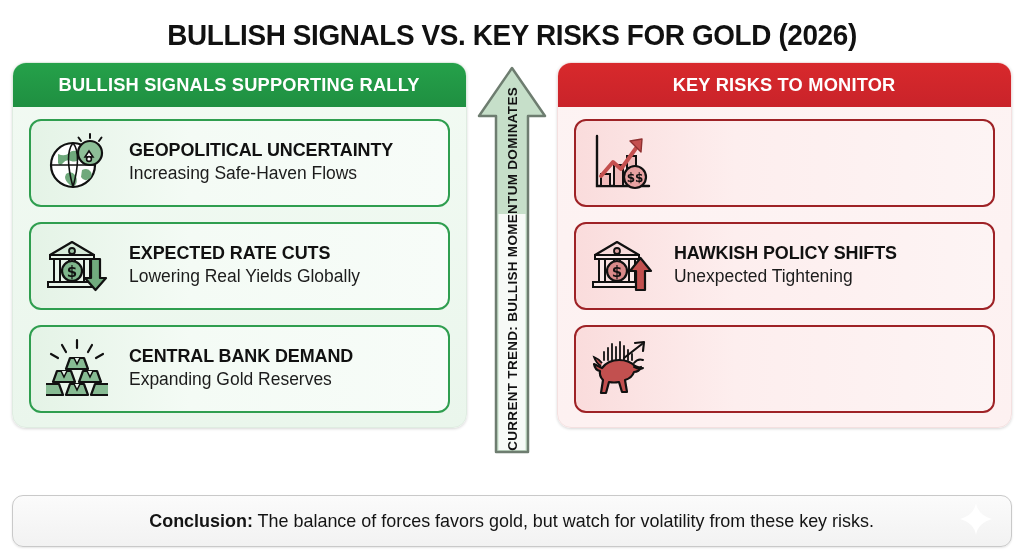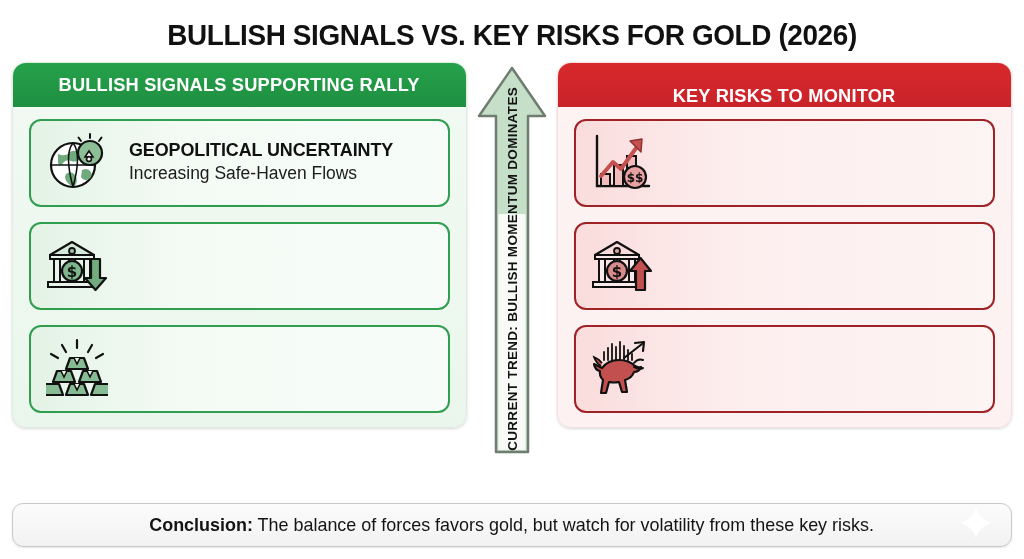--- a/index.html
+++ b/index.html
@@ -65,21 +65,21 @@
     color: #ffffff;
     font-size: 19px;
     font-weight: bold;
     letter-spacing: 0.2px;
     transform-origin: center;
     white-space: nowrap;
   }
   .panel-header span { transform: scaleX(0.96); display:inline-block; }
 
   .header-green { background: linear-gradient(180deg, #25a14a 0%, #1f8f41 100%); }
-  .header-red   { background: linear-gradient(180deg, #d8292c 0%, #c9232a 100%); align-items: flex-end; }
+  .header-red   { background: linear-gradient(180deg, #d8292c 0%, #c9232a 100%); }
 
   .cards {
     padding: 12px 16px 14px 16px;
     display: flex;
     flex-direction: column;
     gap: 15px;
   }
 
   .card {
     display: flex;
@@ -175,21 +175,21 @@
     white-space: nowrap;
     padding-bottom: 18px;
   }
 
   
   .conclusion {
     position: absolute;
     left: 12px;
     right: 12px;
     bottom: 12px;
-    height: 44px;
+    height: 52px;
     border: 1px solid #c9c9c9;
     border-radius: 11px;
     background: linear-gradient(180deg, #fbfbfb 0%, #f2f2f2 100%);
     display: flex;
     align-items: center;
     justify-content: center;
     box-shadow: 0 1px 2px rgba(0,0,0,0.10);
     overflow: hidden;
   }
 
@@ -249,39 +249,47 @@
             <circle cx="26" cy="16" r="3" fill="#9cc4a3" stroke="#111" stroke-width="1.8"></circle>
             <rect x="4" y="20" width="44" height="4" fill="#e8f4ea" stroke="#111" stroke-width="2"></rect>
             <rect x="8" y="24" width="6" height="23" fill="#e8f4ea" stroke="#111" stroke-width="2"></rect>
             <rect x="23" y="24" width="6" height="23" fill="#e8f4ea" stroke="#111" stroke-width="2"></rect>
             <rect x="38" y="24" width="6" height="23" fill="#e8f4ea" stroke="#111" stroke-width="2"></rect>
             <rect x="2" y="47" width="48" height="5" fill="#e8f4ea" stroke="#111" stroke-width="2"></rect>
             <circle cx="26" cy="36" r="10" fill="#7fb68c" stroke="#111" stroke-width="2.2"></circle>
             <text x="26" y="41.5" font-family="DejaVu Sans, sans-serif" font-size="15" font-weight="bold" fill="#111" text-anchor="middle">$</text>
             <path d="M45 24 h9 v19 h6 l-10.5 12 l-10.5 -12 h6 z" fill="#71ab7e" stroke="#111" stroke-width="2.2" stroke-linejoin="round"></path>
           </svg>
+        </div>
+        <div class="card-text">
+          <div class="card-title">EXPECTED RATE CUTS</div>
+          <div class="card-sub">Lowering Real Yields Globally</div>
         </div>
       </div>
 
       <div class="card card-green">
         <div class="card-icon">
           <svg width="62" height="62" viewBox="0 0 62 62">
             <path d="M31 2 v8 M16 7 l4 7 M46 7 l-4 7 M5 16 l7 4 M57 16 l-7 4" stroke="#111" stroke-width="2.2" stroke-linecap="round"></path>
             <path d="M24 20 h14 l4 11 h-22 z" fill="#87bb93" stroke="#111" stroke-width="2.2" stroke-linejoin="round"></path>
             <path d="M28 20 l3 6 l3 -6" fill="#e7f2e9" stroke="#111" stroke-width="1.6"></path>
             <path d="M11 33 h14 l4 11 h-22 z" fill="#87bb93" stroke="#111" stroke-width="2.2" stroke-linejoin="round"></path>
             <path d="M15 33 l3 6 l3 -6" fill="#e7f2e9" stroke="#111" stroke-width="1.6"></path>
             <path d="M37 33 h14 l4 11 h-22 z" fill="#87bb93" stroke="#111" stroke-width="2.2" stroke-linejoin="round"></path>
             <path d="M41 33 l3 6 l3 -6" fill="#e7f2e9" stroke="#111" stroke-width="1.6"></path>
             <path d="M-1 46 h14 l4 11 h-22 z" fill="#87bb93" stroke="#111" stroke-width="2.2" stroke-linejoin="round"></path>
             <path d="M24 46 h14 l4 11 h-22 z" fill="#87bb93" stroke="#111" stroke-width="2.2" stroke-linejoin="round"></path>
             <path d="M28 46 l3 6 l3 -6" fill="#e7f2e9" stroke="#111" stroke-width="1.6"></path>
             <path d="M49 46 h14 l4 11 h-22 z" fill="#87bb93" stroke="#111" stroke-width="2.2" stroke-linejoin="round"></path>
           </svg>
         </div>
+        <div class="card-text">
+          <div class="card-title">CENTRAL BANK DEMAND</div>
+          <div class="card-sub">Expanding Gold Reserves</div>
+        </div>
       </div>
 
     </div>
   </div>
 
   <div class="arrow-col">
     <div class="arrow-wrap">
       <svg width="74" height="392" viewBox="0 0 74 392">
         <path d="M37 4 L70 52 L53 52 L53 388 L21 388 L21 52 L4 52 Z" fill="#c6dfc9" stroke="#6e7d70" stroke-width="2.5" stroke-linejoin="round"></path>
         <rect x="23.5" y="150" width="27" height="236" fill="#ffffff" opacity="0.85"></rect>
@@ -320,20 +328,24 @@
             <circle cx="26" cy="16" r="3" fill="#dea3a3" stroke="#111" stroke-width="1.8"></circle>
             <rect x="4" y="20" width="44" height="4" fill="#fbeaea" stroke="#111" stroke-width="2"></rect>
             <rect x="8" y="24" width="6" height="23" fill="#fbeaea" stroke="#111" stroke-width="2"></rect>
             <rect x="23" y="24" width="6" height="23" fill="#fbeaea" stroke="#111" stroke-width="2"></rect>
             <rect x="38" y="24" width="6" height="23" fill="#fbeaea" stroke="#111" stroke-width="2"></rect>
             <rect x="2" y="47" width="48" height="5" fill="#fbeaea" stroke="#111" stroke-width="2"></rect>
             <circle cx="26" cy="36" r="10" fill="#d98a8a" stroke="#111" stroke-width="2.2"></circle>
             <text x="26" y="41.5" font-family="DejaVu Sans, sans-serif" font-size="15" font-weight="bold" fill="#111" text-anchor="middle">$</text>
             <path d="M45 55 h9 v-19 h6 l-10.5 -13 l-10.5 13 h6 z" fill="#c2504f" stroke="#111" stroke-width="2.2" stroke-linejoin="round"></path>
           </svg>
+        </div>
+        <div class="card-text">
+          <div class="card-title">HAWKISH POLICY SHIFTS</div>
+          <div class="card-sub">Unexpected Tightening</div>
         </div>
       </div>
 
       <div class="card card-red">
         <div class="card-icon">
           <svg width="64" height="62" viewBox="0 0 64 62">
             <g stroke="#111" stroke-width="1.8" stroke-linecap="round">
               <path d="M14 22 V14"></path>
                 <path d="M18 22 V10"></path>
                 <path d="M22 22 V6"></path>

